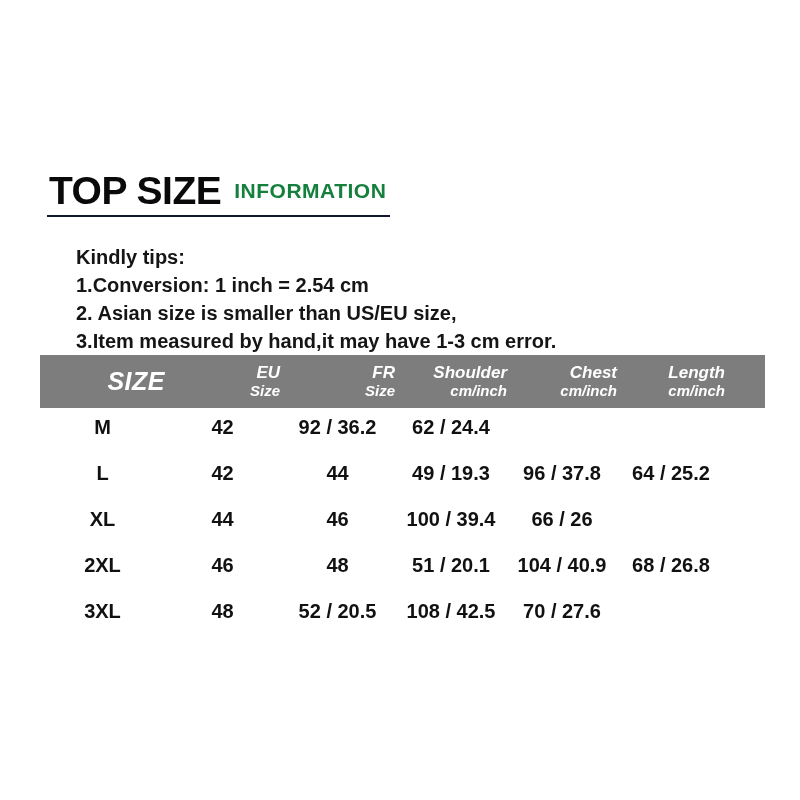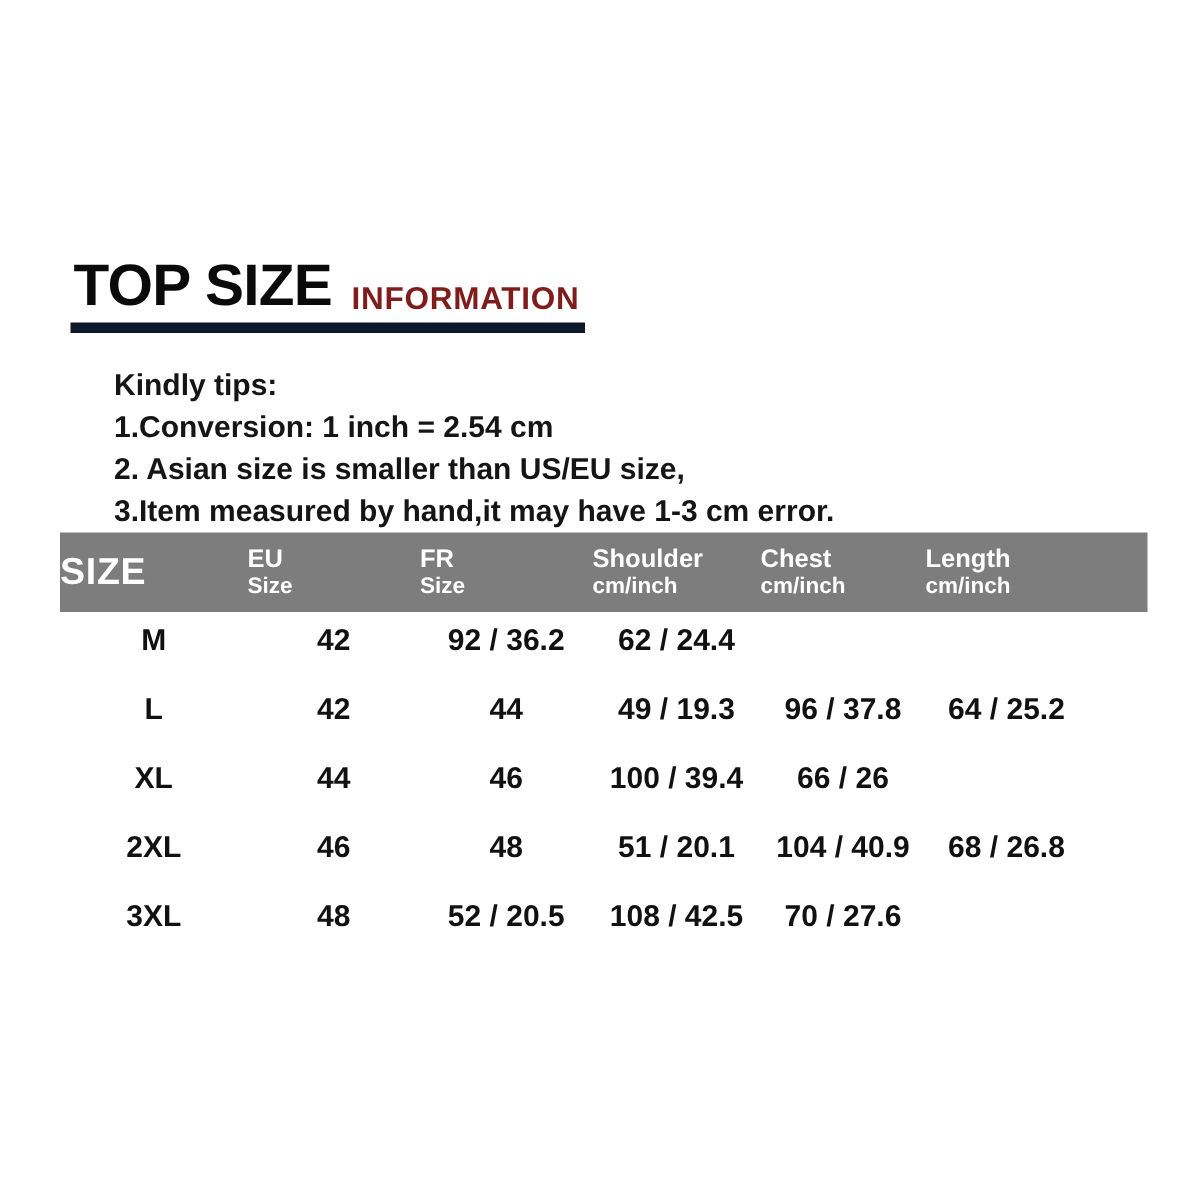--- a/index.html
+++ b/index.html
@@ -8,31 +8,31 @@
     background: #ffffff;
     font-family: "Liberation Sans", sans-serif;
     color: #111111;
     overflow: hidden;
   }
   .canvas { position: relative; width: 800px; height: 800px; background: #ffffff; }
 
   
   .title-row {
     position: absolute; left: 47px; top: 171px;
-    display: inline-flex; align-items: flex-end;
-    border-bottom: 7px solid #0f172a;
+    display: inline-flex; align-items: center;
+    border-bottom: 2px solid #0f172a;
     padding: 0 4px 5px 2px;
     line-height: 1;
     white-space: nowrap;
   }
   .title-main {
     font-size: 39px; font-weight: bold; letter-spacing: -0.5px; color: #0a0a0a;
   }
   .title-sub {
-    font-size: 21px; font-weight: bold; margin-left: 13px; letter-spacing: 0.5px; color: #7f1d1d;
+    font-size: 21px; font-weight: bold; margin-left: 13px; letter-spacing: 0.5px; color: #15803d;
   }
 
   
   .tips {
     position: absolute; left: 47px; top: 243px;
     font-size: 20px; font-weight: bold; line-height: 28px; color: #151515;
     white-space: nowrap;
     margin-left: 29px;
   }
 
@@ -41,22 +41,23 @@
   .thead {
     display: grid;
     grid-template-columns: 125px 115px 115px 112px 110px 108px;
     height: 53px;
     background: #7d7d7d;
     color: #ffffff;
     align-items: center;
   }
   .th {
     display: flex; flex-direction: column;
-    align-items: flex-start; justify-content: center;
+    align-items: flex-end; justify-content: center;
     line-height: 1.1;
+    font-style: italic;
   }
   .th-label { font-size: 17px; font-weight: bold; }
   .th--size .th-label { font-size: 25px; letter-spacing: 0.5px; }
   .th-sub { font-size: 15px; font-weight: bold; }
   .th-sub:empty { display: none; }
 
   .tbody { margin-top: -4px; }
   .tr {
     display: grid;
     grid-template-columns: 125px 115px 115px 112px 110px 108px;

